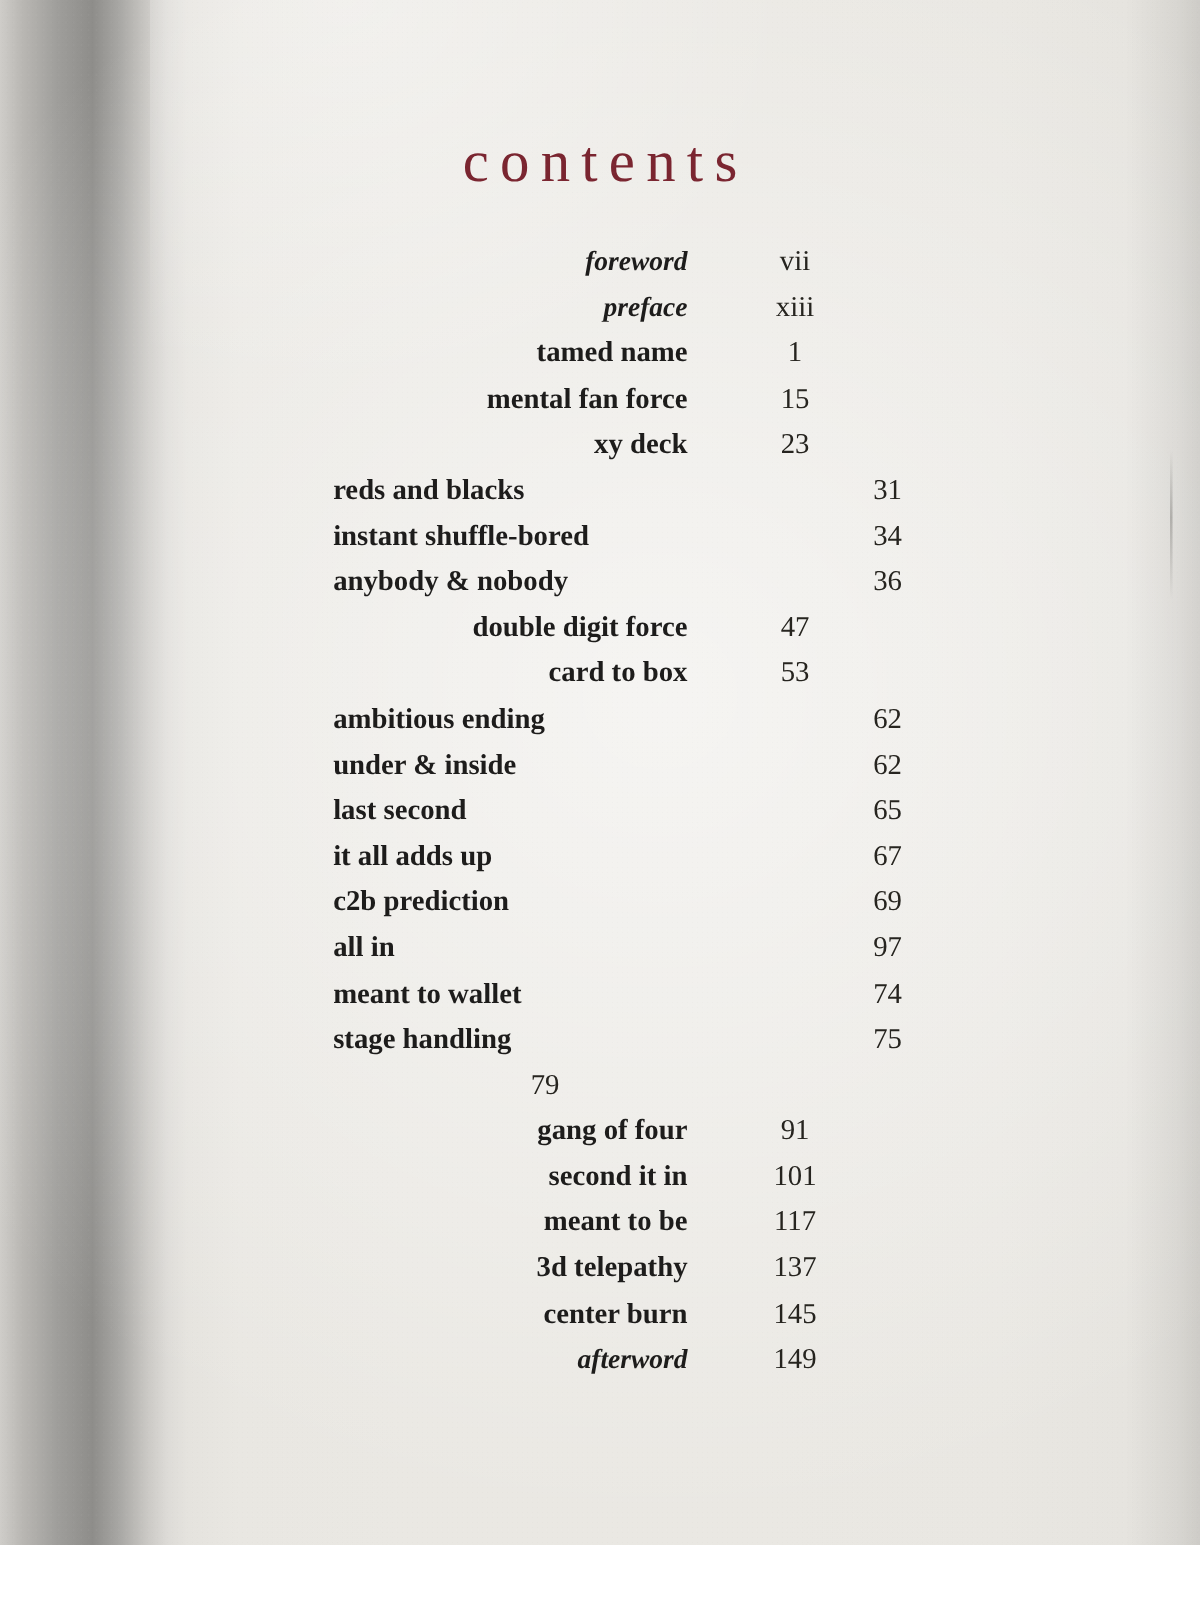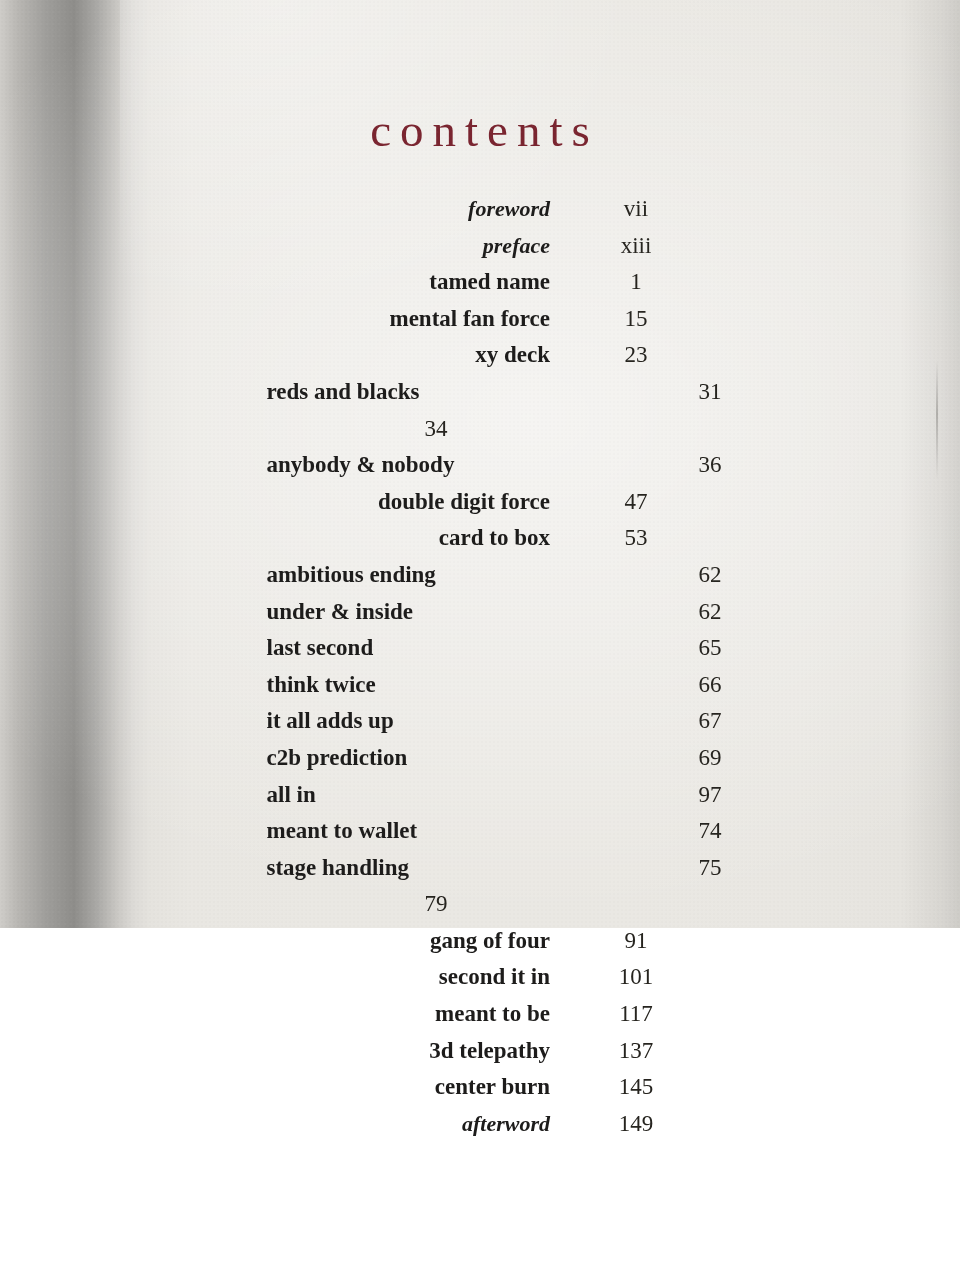--- a/index.html
+++ b/index.html
@@ -10,21 +10,21 @@
     width: 960px;
     height: 1280px;
     overflow: hidden;
     font-family: "Liberation Serif", serif;
     background: #ffffff;
   }
 
   #page {
     position: relative;
     width: 960px;
-    height: 928px;
+    height: 1236px;
     
     background:
       radial-gradient(ellipse 120% 90% at 55% 45%, rgba(255,255,255,0.55) 0%, rgba(255,255,255,0.0) 60%),
       linear-gradient(to right,
         #cfcdc9 0px,
         #b9b7b3 18px,
         #9f9e9b 46px,
         #8e8d8a 74px,
         #a9a8a5 96px,
         #cbc9c5 118px,
@@ -163,20 +163,21 @@
       </div>
       <div class="row lvl-chapter">
         <div class="entry">xy deck</div>
         <div class="page">23</div>
       </div>
       <div class="row lvl-sub">
         <div class="entry">reds and blacks</div>
         <div class="page">31</div>
       </div>
       <div class="row lvl-sub">
+        <div class="entry">instant shuffle-bored</div>
         <div class="page">34</div>
       </div>
       <div class="row lvl-sub">
         <div class="entry">anybody &amp; nobody</div>
         <div class="page">36</div>
       </div>
       <div class="row lvl-chapter">
         <div class="entry">double digit force</div>
         <div class="page">47</div>
       </div>
@@ -188,24 +189,20 @@
         <div class="entry">ambitious ending</div>
         <div class="page">62</div>
       </div>
       <div class="row lvl-sub">
         <div class="entry">under &amp; inside</div>
         <div class="page">62</div>
       </div>
       <div class="row lvl-sub">
         <div class="entry">last second</div>
         <div class="page">65</div>
-      </div>
-      <div class="row lvl-sub">
-        <div class="entry">think twice</div>
-        <div class="page">66</div>
       </div>
       <div class="row lvl-sub">
         <div class="entry">it all adds up</div>
         <div class="page">67</div>
       </div>
       <div class="row lvl-sub">
         <div class="entry">c2b prediction</div>
         <div class="page">69</div>
       </div>
       <div class="row lvl-sub">

